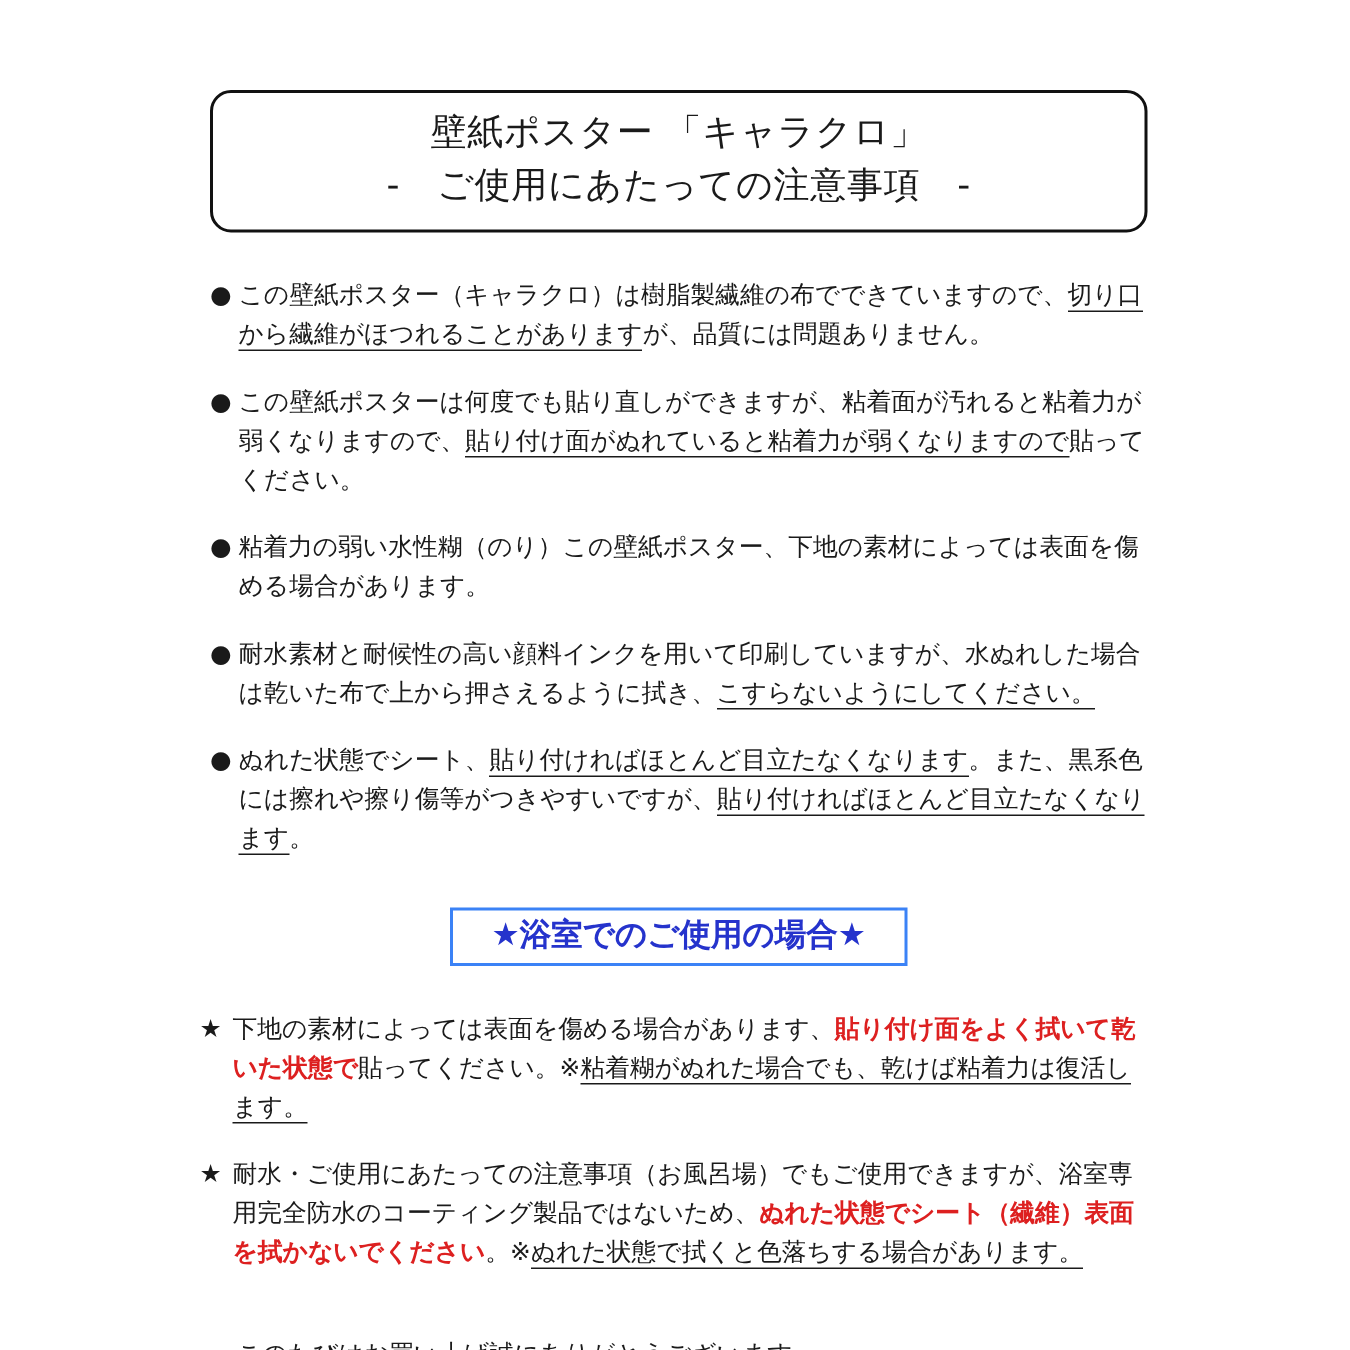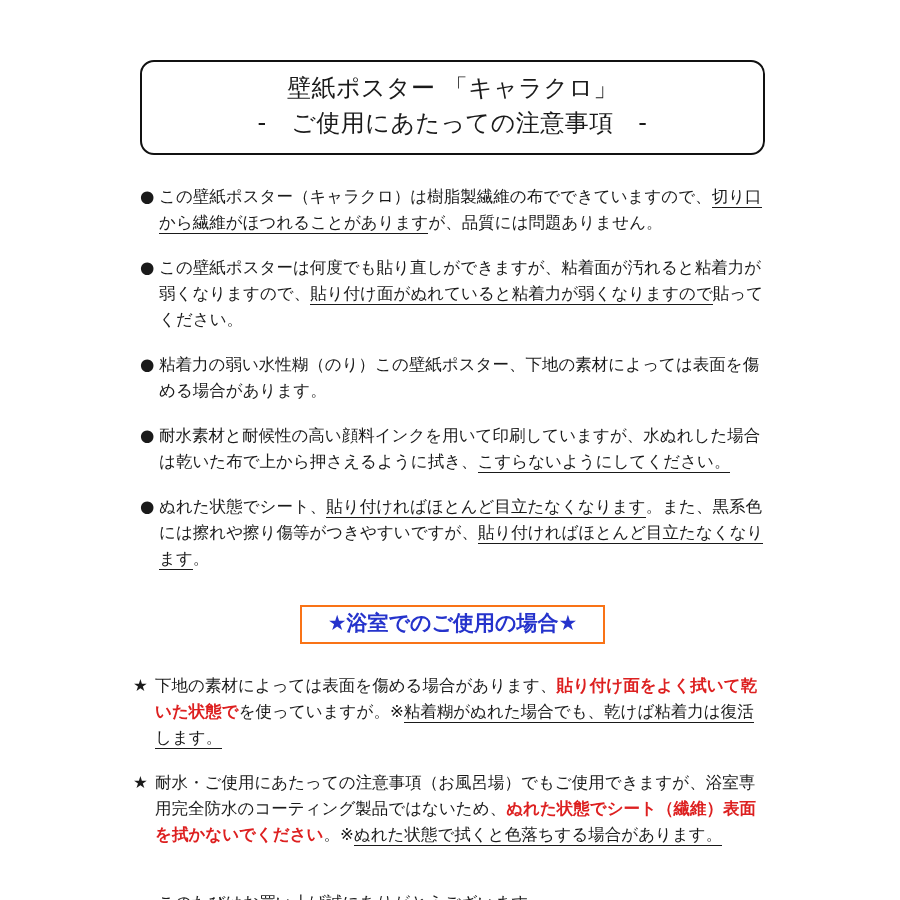--- a/index.html
+++ b/index.html
@@ -31,21 +31,21 @@
   .note.star{margin-left:-7px;}
   .note.star .marker{width:22px;}
   .note-text{flex:1;}
   .seg-n{}
   .seg-u{border-bottom:1.6px solid #1a1a1a;padding-bottom:1px;}
   .seg-rb{color:var(--red);font-weight:bold;}
 
   
   .bath-heading-wrap{text-align:center;margin:33px 0 15px;}
   .bath-heading{
-    display:inline-block;border:2px solid #f97316;
+    display:inline-block;border:2px solid #3b82f6;
     padding:2px 26px 4px;color:var(--blue);
     font-weight:bold;font-size:21px;line-height:29px;
   }
 
   
   .closing{margin-top:42px;margin-left:-9px;font-size:16.5px;line-height:26px;}
   .closing-line1{text-indent:27px;}
 </style>
 </head>
 <body>
@@ -80,21 +80,21 @@
       </div>
     </div>
 
   <div class="bath-heading-wrap">
     <span class="bath-heading">★浴室でのご使用の場合★</span>
   </div>
 
   <div class="notes bath-notes">
       <div class="note star">
         <span class="marker">★</span>
-        <span class="note-text"><span class="seg-n">下地の素材によっては表面を傷める場合があります、</span><span class="seg-rb">貼り付け面をよく拭いて乾いた状態で</span><span class="seg-n">を使っていますが。※</span><span class="seg-u">粘着糊がぬれた場合でも、乾けば粘着力は復活します。</span></span>
+        <span class="note-text"><span class="seg-n">下地の素材によっては表面を傷める場合があります、</span><span class="seg-rb">貼り付け面をよく拭いて乾いた状態で</span><span class="seg-n">貼ってください。※</span><span class="seg-u">粘着糊がぬれた場合でも、乾けば粘着力は復活します。</span></span>
       </div>
       <div class="note star">
         <span class="marker">★</span>
         <span class="note-text"><span class="seg-n">耐水・ご使用にあたっての注意事項（お風呂場）でもご使用できますが、浴室専用完全防水のコーティング製品ではないため、</span><span class="seg-rb">ぬれた状態でシート（繊維）表面を拭かないでください</span><span class="seg-n">。※</span><span class="seg-u">ぬれた状態で拭くと色落ちする場合があります。</span></span>
       </div>
     </div>
 
   <div class="closing">
     <div class="closing-line1">このたびはお買い上げ誠にありがとうございます。</div>
 

